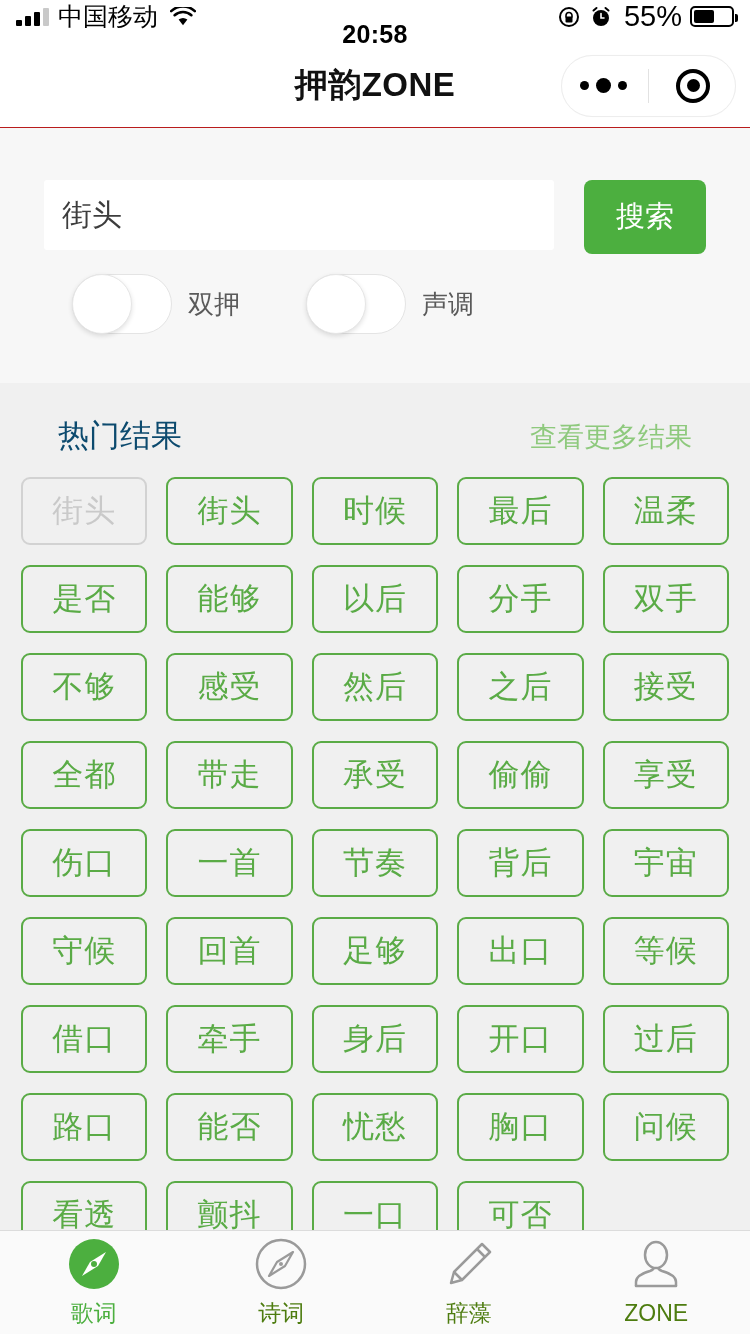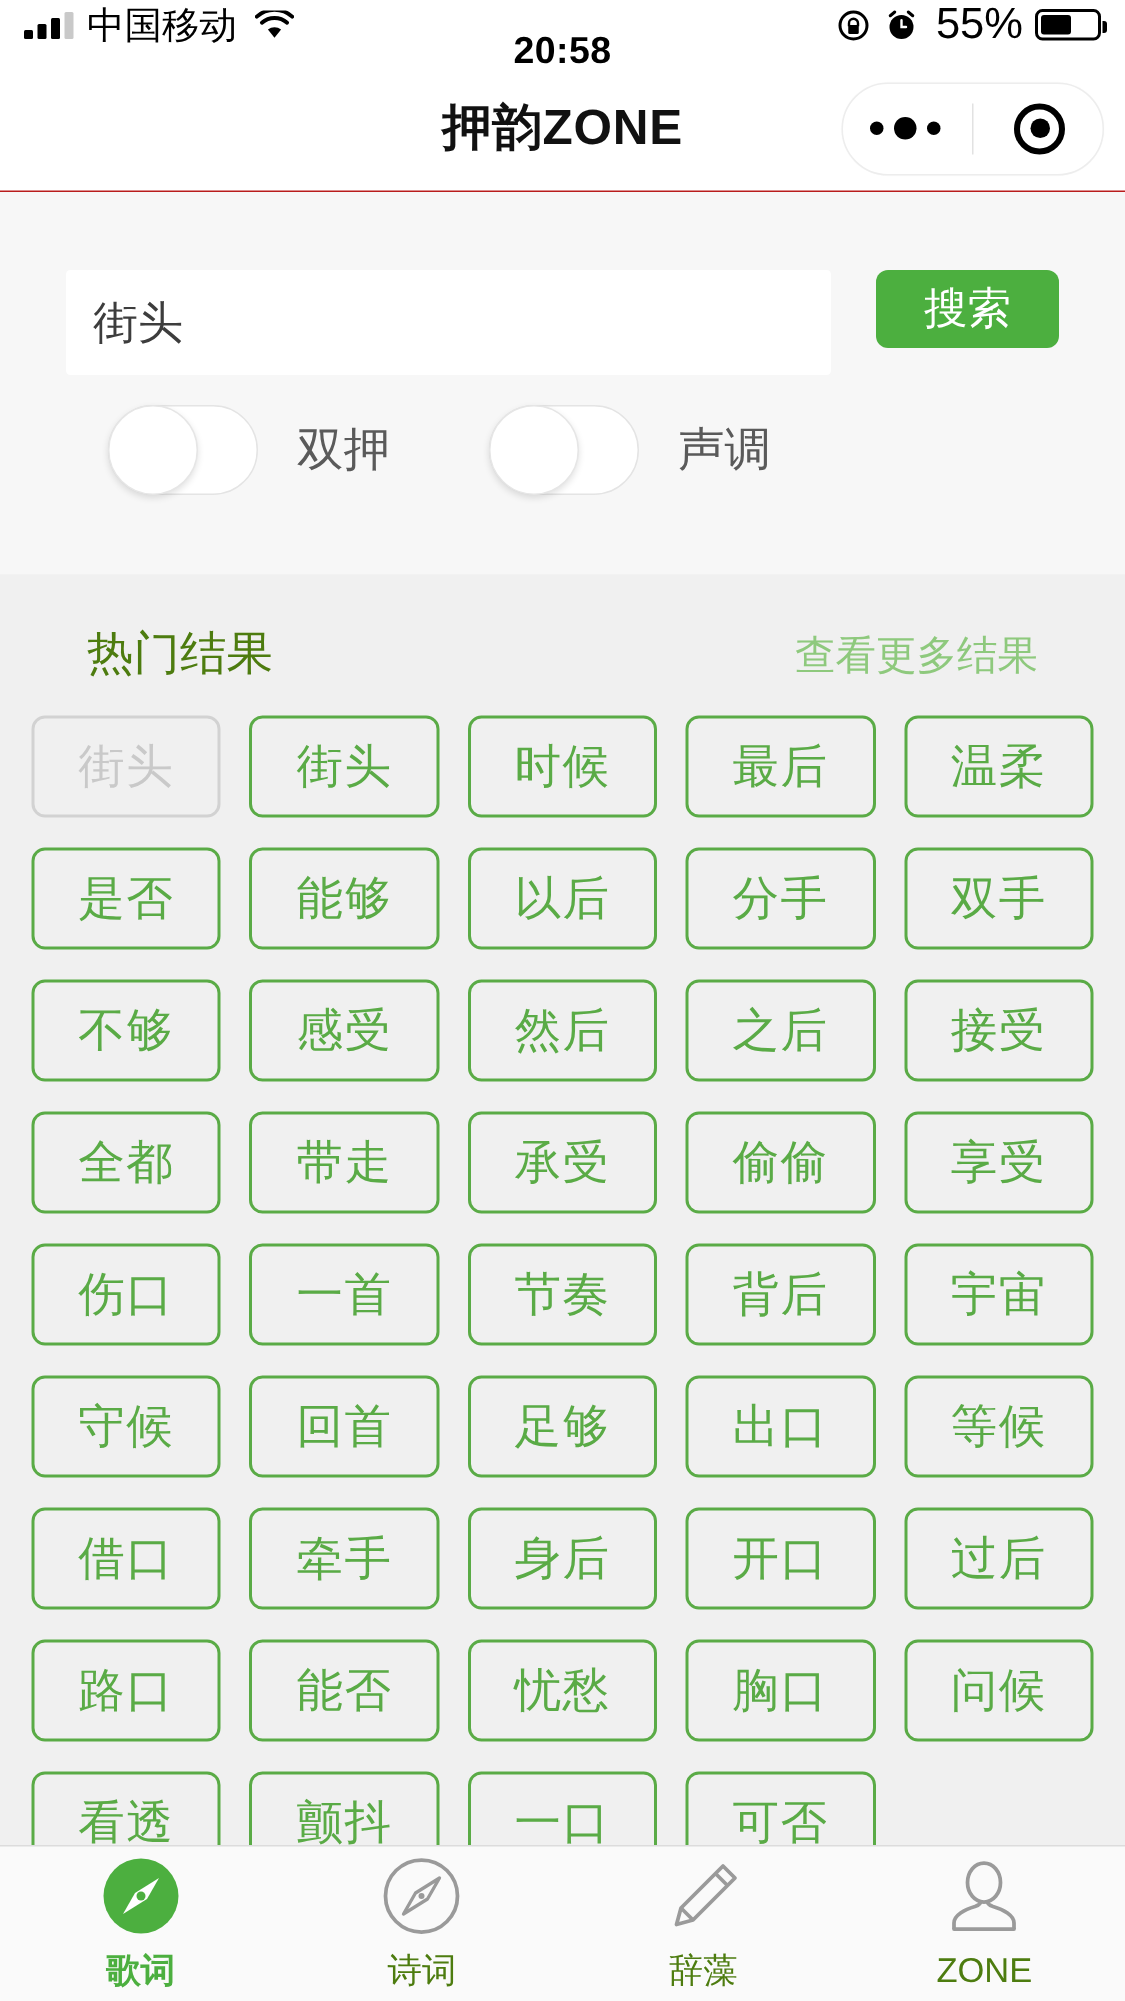--- a/index.html
+++ b/index.html
@@ -65,45 +65,45 @@
   
   .search-panel { flex: 0 0 255px; background: #f7f7f7; padding: 52px 44px 0 44px; }
   .search-row { display: flex; align-items: stretch; gap: 30px; }
   .search-input {
     flex: 1 1 auto; height: 70px; background: #fff; border: none; outline: none;
     border-radius: 3px; font-size: 30px; color: #3d3d3d; padding: 0 18px;
     font-family: "Liberation Sans", "DejaVu Sans", sans-serif;
   }
   .search-input::placeholder { color: #bdbdbd; }
   .search-btn {
-    flex: 0 0 122px; height: 52px; background: #4caf3f; border: none; border-radius: 8px;
+    flex: 0 0 122px; height: 74px; background: #4caf3f; border: none; border-radius: 8px;
     color: #fff; font-size: 29px; cursor: pointer;
     font-family: "Liberation Sans", "DejaVu Sans", sans-serif;
   }
   .toggle-row { display: flex; align-items: center; margin-top: 20px; padding-left: 28px; }
   .toggle-group { display: flex; align-items: center; }
   .toggle-group + .toggle-group { margin-left: 66px; }
   .switch {
     width: 100px; height: 60px; border-radius: 30px; background: #fff;
     border: 1px solid #e4e4e4; position: relative; flex: 0 0 auto; cursor: pointer;
   }
   .switch .knob {
     position: absolute; top: -1px; left: -1px; width: 60px; height: 60px; border-radius: 50%;
     background: #fff; border: 1px solid #e6e6e6;
     box-shadow: 0 2px 5px rgba(0,0,0,.12);
   }
-  .switch-label { font-size: 31px; color: #5a5a5a; margin-left: 26px; }
+  .switch-label { font-size: 26px; color: #5a5a5a; margin-left: 16px; }
 
   
   .results { flex: 1 1 auto; background: #f0f0f0; padding: 0 18px; overflow: hidden; }
   .results-head {
     display: flex; align-items: baseline; justify-content: space-between;
     padding: 32px 40px 20px 40px;
   }
-  .results-title { font-size: 31px; color: #4d7c0f; }
+  .results-title { font-size: 31px; color: #0c4a6e; }
   .results-more { font-size: 27px; color: #8ec97d; cursor: pointer; }
   .chip-grid {
     display: grid; grid-template-columns: repeat(5, 1fr);
     gap: 20px 19px; padding: 0 3px;
   }
   .chip {
     height: 68px; border: 2px solid #5aab46; border-radius: 9px;
     display: flex; align-items: center; justify-content: center;
     font-size: 31px; color: #5aab46; background: transparent; cursor: pointer;
     letter-spacing: 1px;
@@ -112,21 +112,21 @@
 
   
   .tabbar {
     flex: 0 0 104px; height: 104px; background: #fafafa;
     border-top: 1px solid #dcdcdc; display: flex; align-items: center;
   }
   .tab { flex: 1 1 0; display: flex; flex-direction: column; align-items: center; justify-content: center;
          gap: 6px; cursor: pointer; }
   .tab-icon { width: 56px; height: 56px; display: flex; align-items: center; justify-content: center; }
   .tab-label { font-size: 23px; color: #4d7c0f; }
-  .tab.active .tab-label { color: #4caf3f; font-weight: 700; }
+  .tab.active .tab-label { color: #4caf3f; font-weight: 400; }
 </style>
 </head>
 <body>
 
 <div id="app">
 
   <div class="statusbar">
     <div class="sb-left">
       <span class="signal">
         <i></i>

